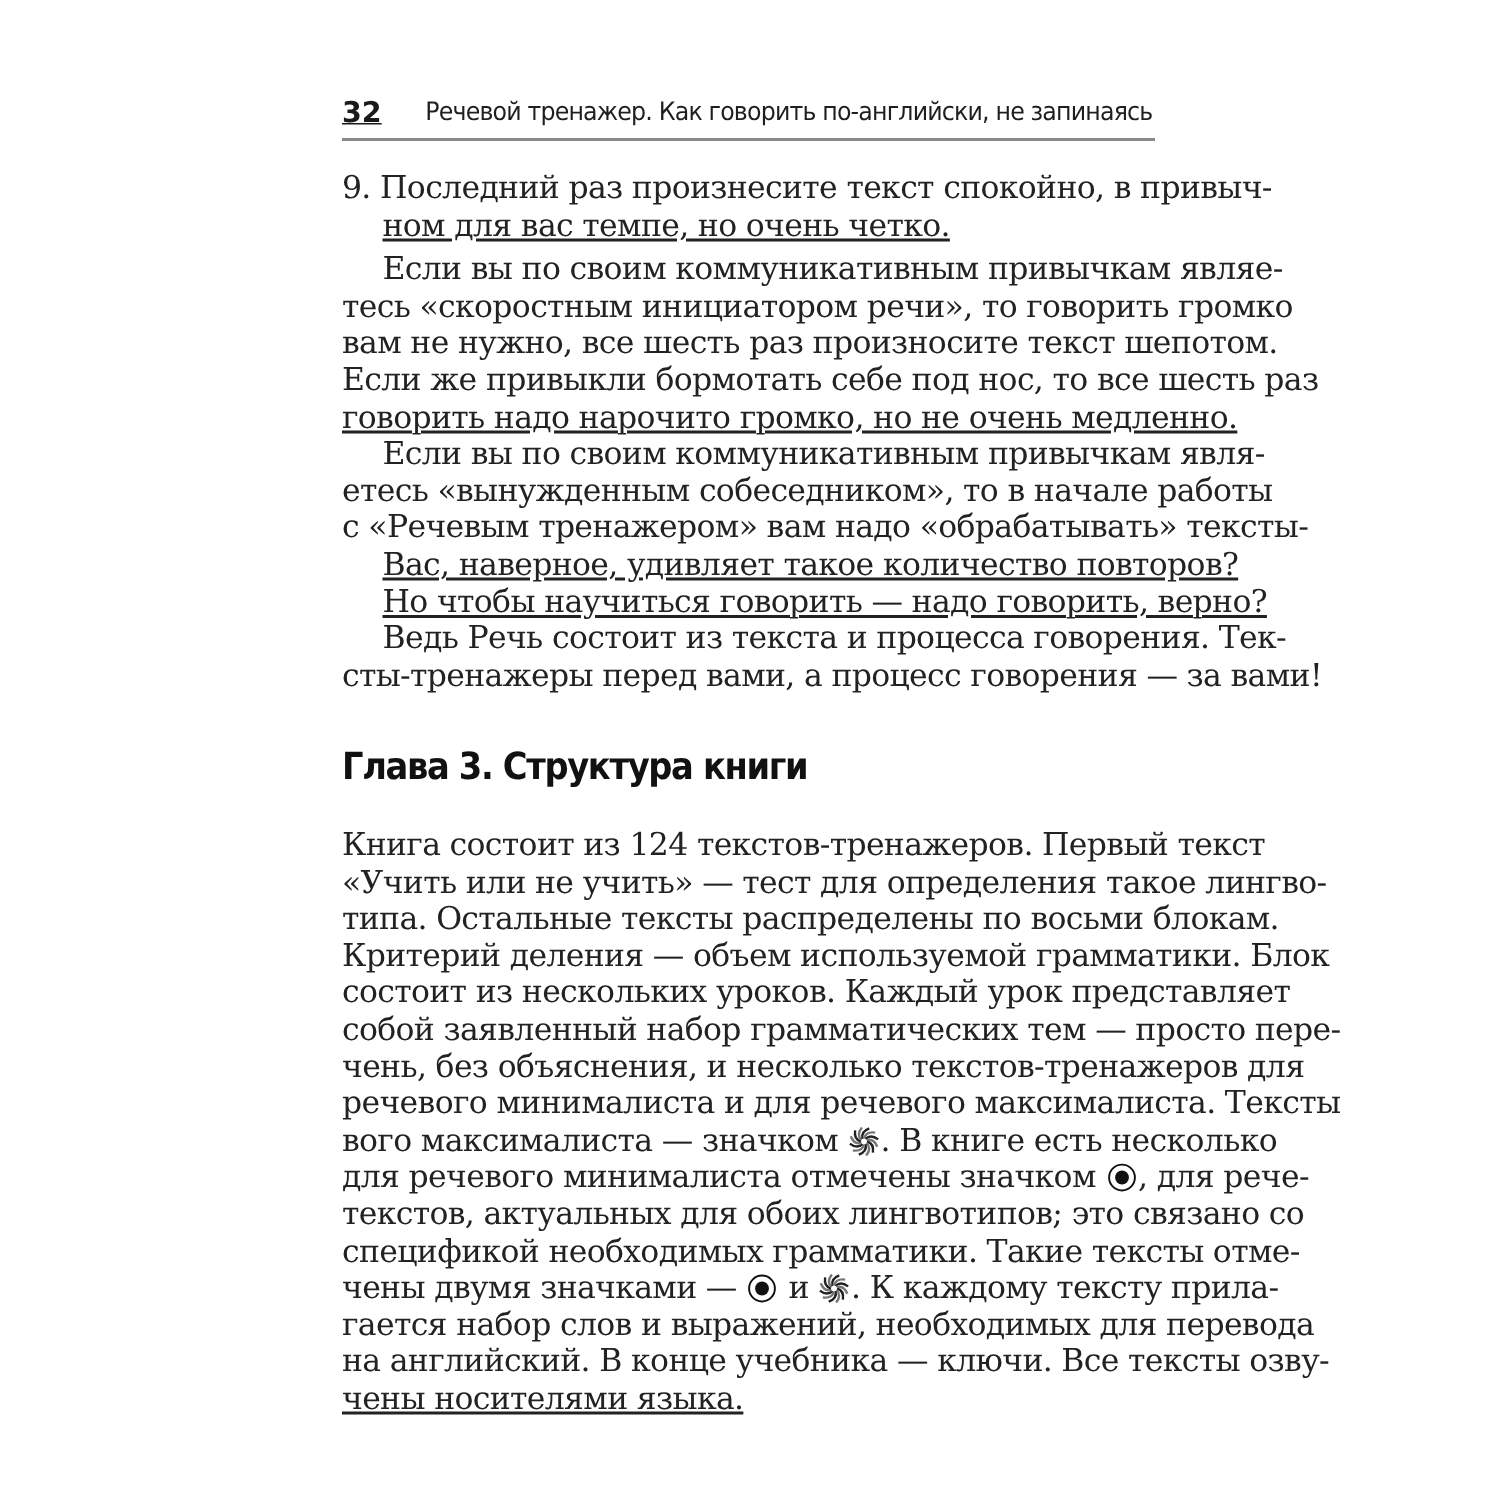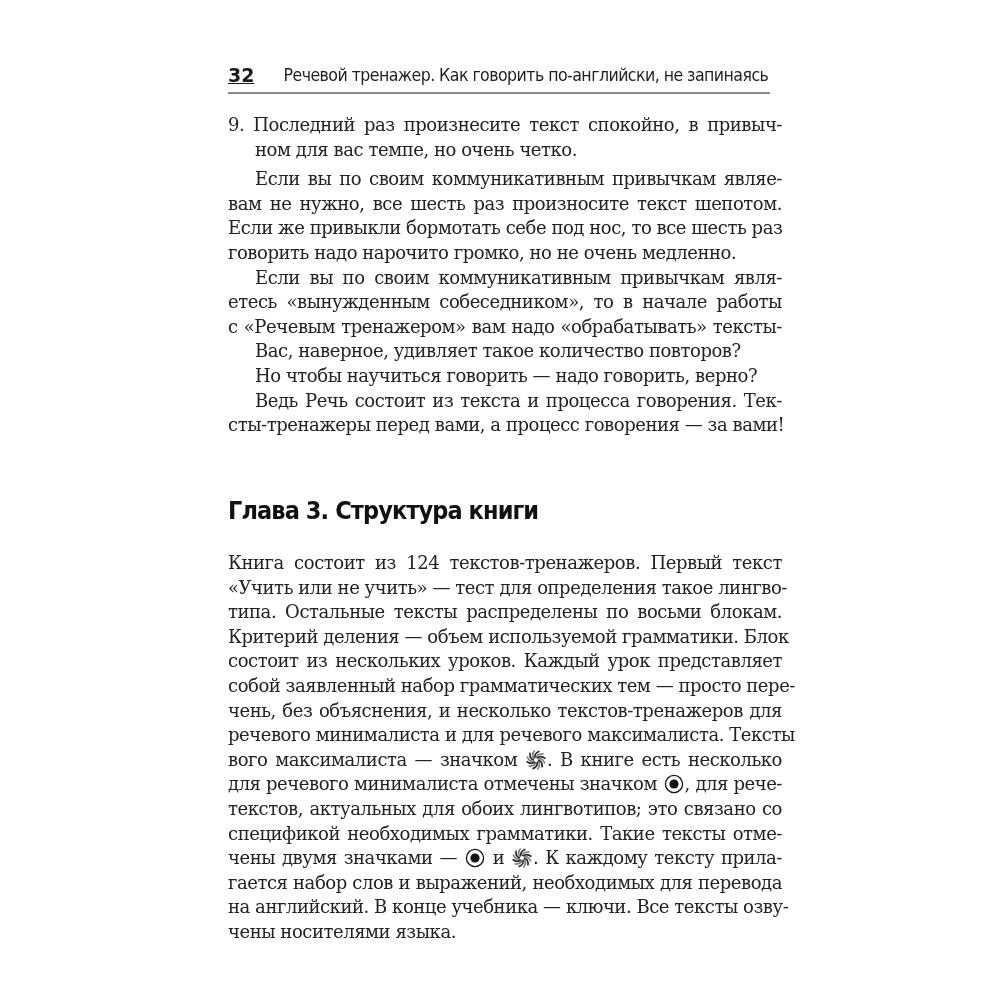--- a/index.html
+++ b/index.html
@@ -1,23 +1,23 @@
 <!DOCTYPE html>
 <html><head>
 <meta charset="utf-8">
 <style>
   html, body { margin: 0; padding: 0; background: #ffffff; }
   body { width: 1000px; height: 1000px; position: relative; overflow: hidden; }
   .page { position: absolute; left: 0; top: 0; width: 1000px; height: 1000px; background: #fff; }
   .header { position: absolute; left: 228px; top: 62px; width: 542px; height: 30px; border-bottom: 2px solid #8a8a8a; }
   .page-num { position: absolute; left: 0; top: 0; font-family: "DejaVu Sans", sans-serif; font-weight: bold; font-size: 19px; color: #1a1a1a; line-height: 26px; text-decoration: underline; }
   .running-title { position: absolute; right: 2px; top: 0; font-family: "DejaVu Sans", sans-serif; font-size: 17px; color: #1f1f1f; line-height: 26px; letter-spacing: -0.6px; transform: scaleX(0.93); transform-origin: right center; white-space: nowrap; }
-  .body-text { position: absolute; left: 228px; width: 554px; font-family: "DejaVu Serif", serif; font-size: 18px; color: #222; }
+  .body-text { position: absolute; left: 228px; width: 554px; font-family: "DejaVu Serif", serif; font-size: 21px; color: #222; }
   .line { height: 24.6px; line-height: 24.6px; white-space: nowrap; text-align: justify; text-align-last: justify; letter-spacing: -0.45px; overflow: visible; }
-  .line.last { text-align-last: left; }
+  .line.last { text-align-last: left; text-decoration: underline; }
   .line.indent { padding-left: 27px; }
   .line.hang { padding-left: 27px; }
   .line span { display: inline; }
   .sec1 { top: 113px; }
   .sec2 { top: 551px; }
   .chapter-heading { position: absolute; left: 228px; top: 496px; font-family: "DejaVu Sans", sans-serif; font-weight: bold; font-size: 25px; color: #111; letter-spacing: -1px; transform: scaleX(0.9); transform-origin: left center; white-space: nowrap; }
   .ico { display: inline-block; vertical-align: -4px; width: 20px; height: 20px; margin: 0 1px; }
   .gap { display: block; height: 5px; }
 </style>
 </head>
@@ -28,20 +28,21 @@
   <div class="header">
     <span class="page-num">32</span>
     <span class="running-title">Речевой тренажер. Как говорить по-английски, не запинаясь</span>
   </div>
 
   <div class="body-text sec1">
     <div class="line">9. Последний раз произнесите текст спокойно, в привыч-</div>
     <div class="line hang last">ном для вас темпе, но очень четко.</div>
     <div class="gap"></div>
     <div class="line indent">Если вы по своим коммуникативным привычкам являе-</div>
+    <div class="line">тесь «скоростным инициатором речи», то говорить громко</div>
     <div class="line">вам не нужно, все шесть раз произносите текст шепотом.</div>
     <div class="line">Если же привыкли бормотать себе под нос, то все шесть раз</div>
     <div class="line last">говорить надо нарочито громко, но не очень медленно.</div>
     <div class="line indent">Если вы по своим коммуникативным привычкам явля-</div>
     <div class="line">етесь «вынужденным собеседником», то в начале работы</div>
     <div class="line">с «Речевым тренажером» вам надо «обрабатывать» тексты-</div>
     <div class="line indent last">Вас, наверное, удивляет такое количество повторов?</div>
     <div class="line indent last">Но чтобы научиться говорить — надо говорить, верно?</div>
     <div class="line indent">Ведь Речь состоит из текста и процесса говорения. Тек-</div>
     <div class="line">сты-тренажеры перед вами, а процесс говорения — за вами!</div>

